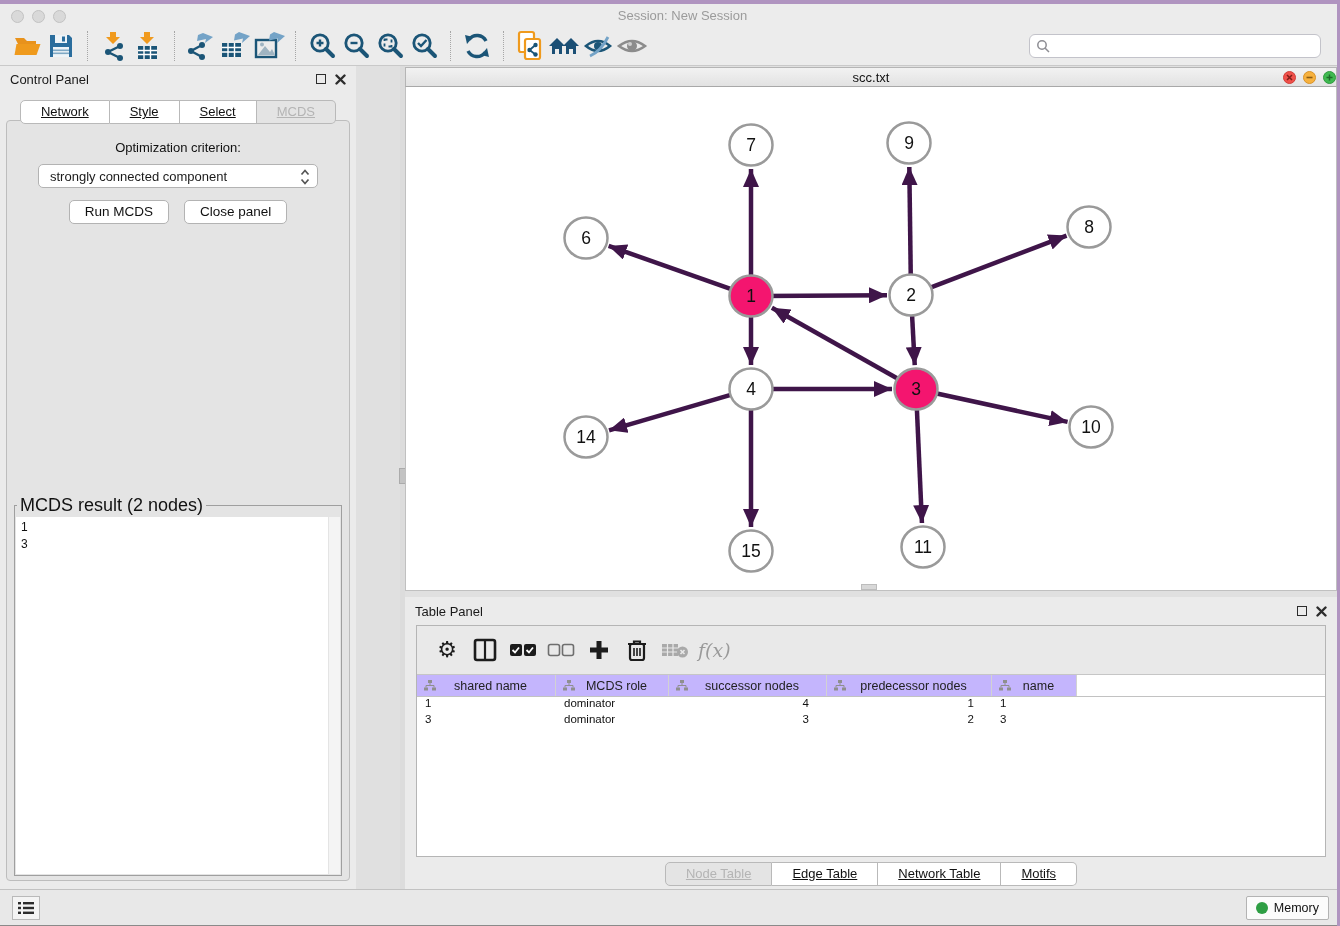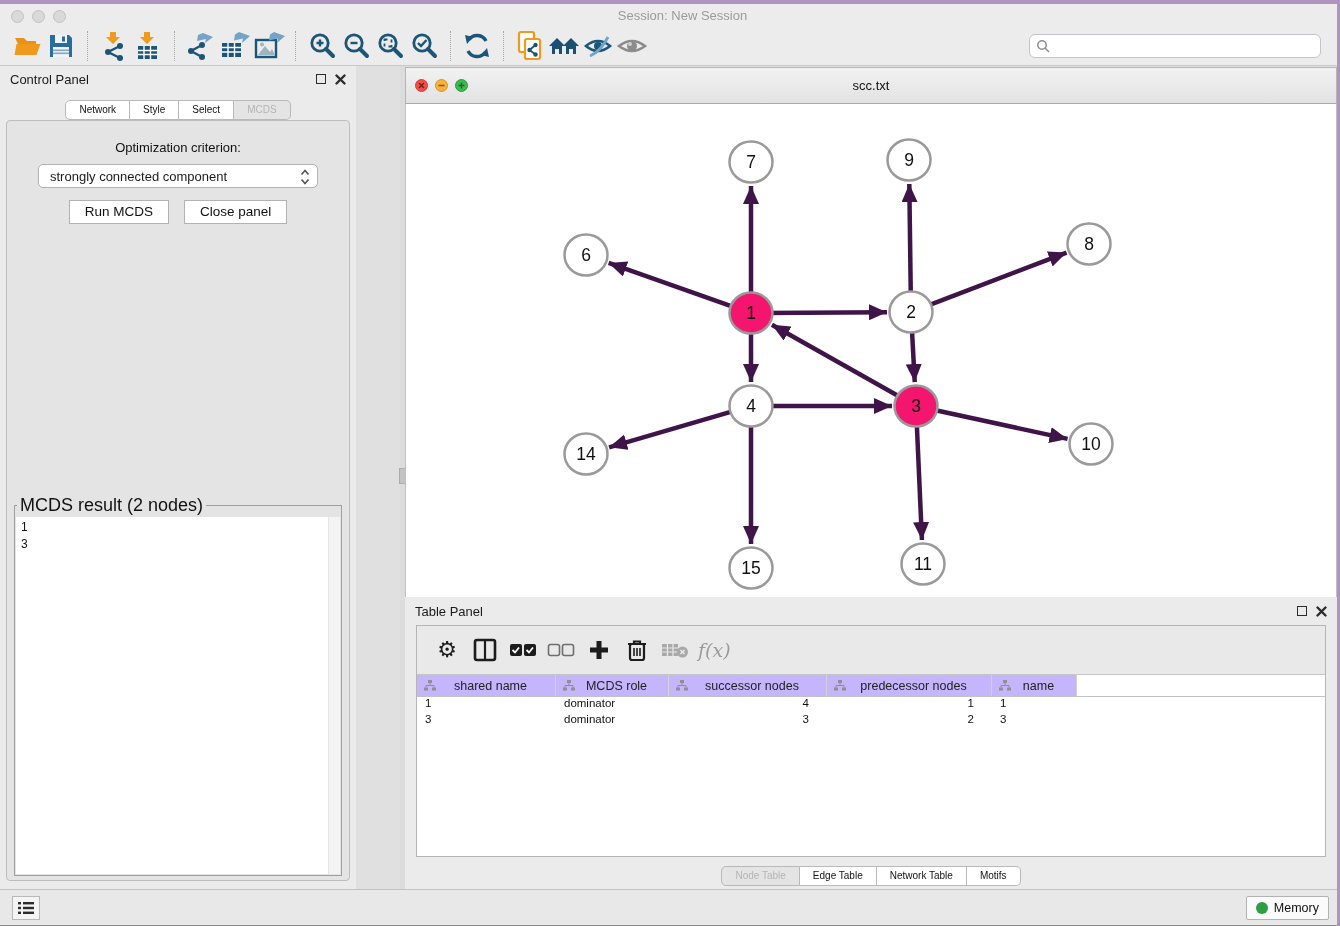--- a/index.html
+++ b/index.html
@@ -30,43 +30,43 @@
   
   .content { position:absolute; top:62px; left:0; right:0; bottom:36px; background:#e0e0e0; }
 
   
   .control-panel { position:absolute; left:0; top:0; width:356px; height:100%; background:#ebebeb; }
   .panel-head { height:26px; display:flex; align-items:center; padding:0 10px; }
   .panel-head .ph-title { font-size:13px; color:#1a1a1a; flex:1; }
   .ph-icons { display:flex; align-items:center; gap:9px; }
   .float-box { width:10px; height:10px; border:1.6px solid #2c2c2c; background:transparent; }
   .tabs-row { display:flex; justify-content:center; margin-top:8px; position:relative; z-index:2; }
-  .tab { font-size:10px; padding:3px 13px 4px; background:#fff; border:1px solid #b9b9b9; border-left:none; color:#111; cursor:default; }
+  .tab { font-size:13px; padding:3px 20px 4px; background:#fff; border:1px solid #b9b9b9; border-left:none; color:#111; cursor:default;text-decoration:underline; }
   .tab:first-child { border-left:1px solid #b9b9b9; border-radius:5px 0 0 5px; }
   .tab:last-child { border-radius:0 5px 5px 0; }
   .tab.selected { background:#e4e4e4; color:#b4b4b4; }
   .cp-pane { position:absolute; left:6px; right:6px; top:54px; bottom:8px; background:#e4e4e4; border:1px solid #bdbdbd; border-radius:4px; }
   .opt-label { text-align:center; font-size:13px; margin-top:19px; color:#111; }
   .select-ctl { position:relative; margin:9px 31px 0; height:24px; background:#fff; border:1px solid #b3b3b3; border-radius:5px; display:flex; align-items:center; padding:0 26px 0 11px; font-size:13px; }
   .select-ctl .stepper { position:absolute; right:7px; top:3px; width:10px; height:18px; }
   .btn-row { display:flex; justify-content:center; gap:15px; margin-top:12px; }
-  .push-btn { background:#fff; border:1px solid #b3b3b3; border-radius:0; font-size:13.5px; padding:3px 15px 4px; color:#111; }
+  .push-btn { background:#fff; border:1px solid #b3b3b3; border-radius:5px; font-size:13.5px; padding:3px 15px 4px; color:#111; }
   .result-fieldset { position:absolute; left:7px; right:7px; top:374px; bottom:4px; border:1px solid #9f9f9f; }
   .result-fieldset legend { font-size:18px; margin-left:2px; padding:0 3px; color:#111; }
   .result-area { position:absolute; left:1px; right:1px; top:1px; bottom:1px; background:#fff; overflow:hidden; }
   .result-scrolltrack { position:absolute; right:0; top:0; bottom:0; width:12px; background:#f4f4f4; border-left:1px solid #e4e4e4; }
   .result-lines { font-size:12px; line-height:17px; padding:2px 5px; white-space:pre-line; color:#111; }
 
   
   .v-divider { position:absolute; left:400px; top:0; width:5px; height:100%; background:#dcdcdc; }
   .v-handle { position:absolute; left:399px; top:402px; width:7px; height:16px; background:#c3c3c3; border:1px solid #ababab; }
 
   
   .net-window { position:absolute; left:405px; top:1px; right:0; height:527px; }
-  .net-titlebar { height:37px; background:linear-gradient(#f2f2f2,#e2e2e2); border:1px solid #b5b5b5; border-bottom:1px solid #a8a8a8; position:relative; display:flex; align-items:center; }
+  .net-titlebar { height:20px; background:linear-gradient(#f2f2f2,#e2e2e2); border:1px solid #b5b5b5; border-bottom:1px solid #a8a8a8; position:relative; display:flex; align-items:center;justify-content:flex-end; }
   .net-titlebar .traffic2 { display:flex; gap:7px; margin-left:9px; }
   .net-title { position:absolute; left:0; right:0; text-align:center; font-size:13px; color:#111; }
   .net-canvas { position:relative; height:504px; background:#fff; border:1px solid #c0c0c0; border-top:none; overflow:hidden; }
   .net-canvas svg { display:block; }
   .h-handle { position:absolute; left:455px; bottom:0px; width:16px; height:6px; background:#d8d8d8; border:1px solid #bdbdbd; }
 
   
   .table-panel { position:absolute; left:405px; right:0; top:531px; bottom:0; background:#ebebeb; }
   .tp-container { position:absolute; left:11px; right:11px; top:28px; bottom:32px; background:#fff; border:1px solid #b5b5b5; overflow:hidden; }
   .tp-toolbar { height:48px; background:#e9e9e9; display:flex; align-items:center; padding-left:15px; gap:8px; }

